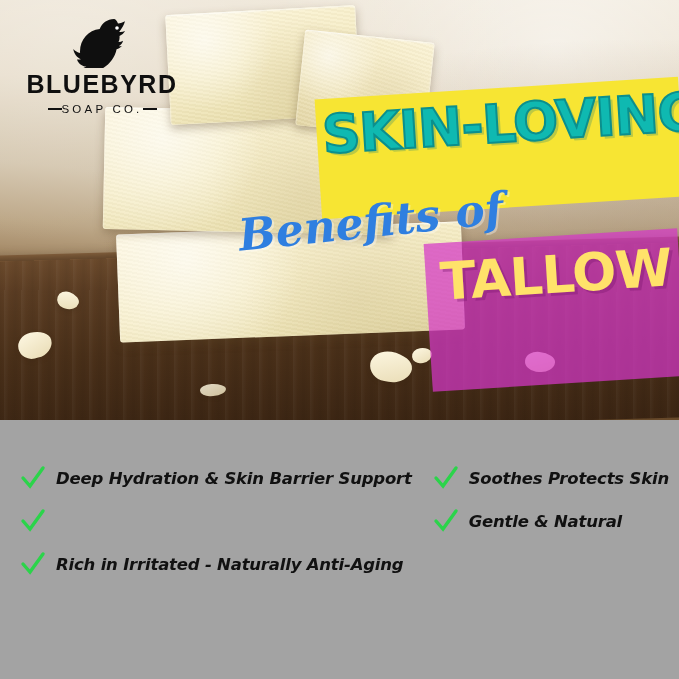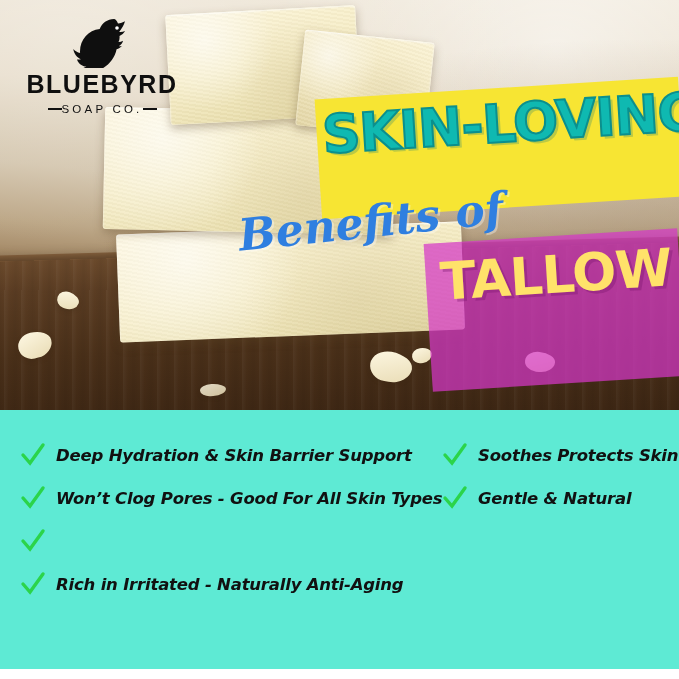--- a/index.html
+++ b/index.html
@@ -207,25 +207,25 @@
     font-size: 44px;
     color: #2f7fe0;
     text-shadow: 2px 2px 0 rgba(255,255,255,0.35);
     white-space: nowrap;
   }
 
   
   .benefits {
     position: absolute;
     left: 0;
-    top: 410px;
+    top: 420px;
     width: 679px;
     height: 259px;
-    background: #5eead4;
-    padding: 32px 10px 0 10px;
+    background: #a3a3a3;
+    padding: 45px 10px 0 10px;
     box-sizing: border-box;
     display: flex;
   }
   .col {
     box-sizing: border-box;
   }
   .col.left { width: 430px; padding-left: 10px; }
   .col.right { width: 239px; padding-left: 2px; }
   .benefit {
     display: flex;
@@ -305,26 +305,20 @@
       <div class="benefit">
         <svg class="check" viewBox="0 0 26 26">
             <path d="M3 13 L10 21 L23 3" fill="none" stroke="#2BD44A" stroke-width="3.4" stroke-linecap="round"></path>
           </svg>
         <span class="benefit-text">Deep Hydration &amp; Skin Barrier Support</span>
       </div>
       <div class="benefit">
         <svg class="check" viewBox="0 0 26 26">
             <path d="M3 13 L10 21 L23 3" fill="none" stroke="#2BD44A" stroke-width="3.4" stroke-linecap="round"></path>
           </svg>
-        <span class="benefit-text">Won’t Clog Pores - Good For All Skin Types</span>
-      </div>
-      <div class="benefit">
-        <svg class="check" viewBox="0 0 26 26">
-            <path d="M3 13 L10 21 L23 3" fill="none" stroke="#2BD44A" stroke-width="3.4" stroke-linecap="round"></path>
-          </svg>
       </div>
       <div class="benefit">
         <svg class="check" viewBox="0 0 26 26">
             <path d="M3 13 L10 21 L23 3" fill="none" stroke="#2BD44A" stroke-width="3.4" stroke-linecap="round"></path>
           </svg>
         <span class="benefit-text">Rich in Irritated - Naturally Anti-Aging</span>
       </div>
     </div>
     <div class="col right">
       <div class="benefit">

